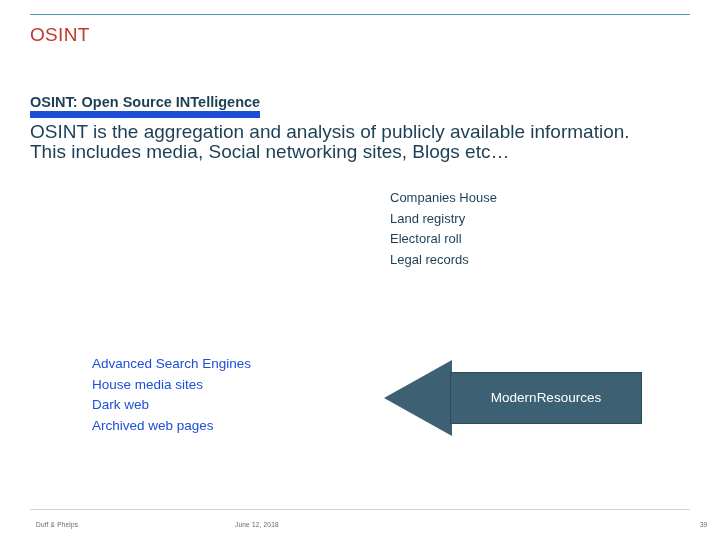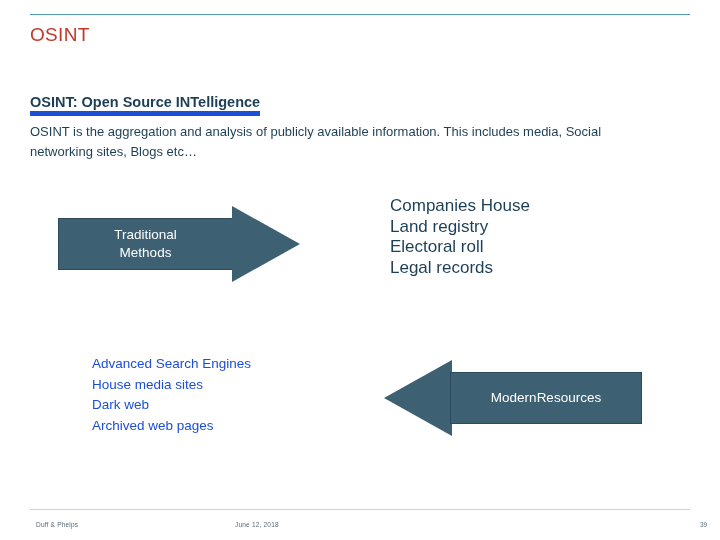--- a/index.html
+++ b/index.html
@@ -36,31 +36,31 @@
     color: #c0392b;
     letter-spacing: 0.3px;
   }
   .heading {
     position: absolute;
     left: 30px;
     top: 94px;
     font-size: 14.5px;
     font-weight: bold;
     color: #1c3f56;
-    border-bottom: 5px solid #1d4ed8;
+    border-bottom: 7px solid #1d4ed8;
     padding-bottom: 1px;
     display: inline-block;
     white-space: nowrap;
   }
   .body-text {
     position: absolute;
     left: 30px;
     top: 122px;
     width: 600px;
-    font-size: 13px;
+    font-size: 19px;
     color: #1c3f56;
     line-height: 20px;
   }
   
   .arrow-right {
     position: absolute;
     left: 58px;
     top: 206px;
     width: 242px;
     height: 76px;
@@ -139,22 +139,22 @@
     justify-content: center;
     text-align: center;
     color: #ffffff;
     font-size: 13.5px;
     line-height: 18px;
     z-index: 2;
   }
   .list-right {
     position: absolute;
     left: 390px;
-    top: 196px;
-    font-size: 17px;
+    top: 188px;
+    font-size: 13px;
     color: #1c3f56;
     line-height: 20.5px;
   }
   .list-left {
     position: absolute;
     left: 92px;
     top: 354px;
     font-size: 13.5px;
     color: #1d4ed8;
     line-height: 20.5px;
@@ -197,30 +197,20 @@
 <div class="slide">
 
   <div class="top-rule"></div>
 
   <div class="slide-title">OSINT</div>
 
   <div class="heading">OSINT: Open Source INTelligence</div>
 
   <div class="body-text">OSINT is the aggregation and analysis of publicly available information. This includes media, Social networking sites, Blogs etc…</div>
 
-  <div class="arrow-right">
-    <div class="shaft"></div>
-    <div class="head"></div>
-    <div class="label">
-      <div>
-        <div>Traditional</div>
-        <div>Methods</div>
-      </div>
-    </div>
-  </div>
 
   <div class="list-right">
     <div>Companies House</div>
     <div>Land registry</div>
     <div>Electoral roll</div>
     <div>Legal records</div>
   </div>
 
   <div class="list-left">
     <div>Advanced Search Engines</div>

